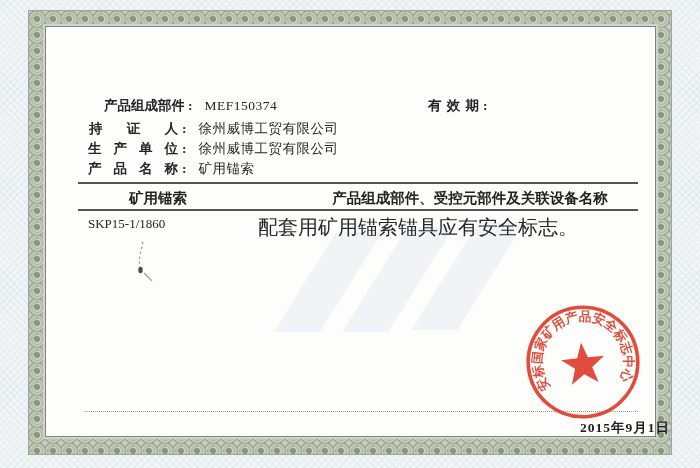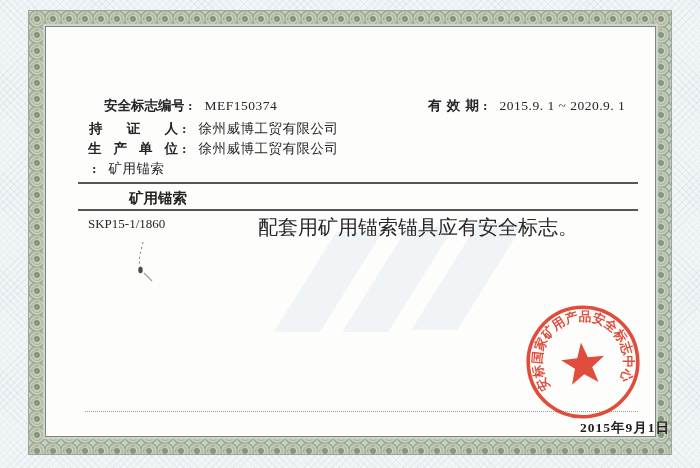--- a/index.html
+++ b/index.html
@@ -69,50 +69,51 @@
   <div class="paper abs"></div>
 
   <div class="wm abs" style="left:265px;top:222px;width:280px;height:120px;">
     <div class="band" style="left:40px;top:10px;width:46px;height:100px;"></div>
     <div class="band" style="left:110px;top:5px;width:46px;height:105px;"></div>
     <div class="band" style="left:180px;top:0;width:46px;height:108px;"></div>
   </div>
 
 
   <div class="abs fieldrow" style="left:104px;top:97px;">
-    <span class="flabel" style="width:80px;">安全标志编号</span>
+    <span class="flabel" style="width:80px;">产品组成部件</span>
     <span class="fcolon">:</span>
     <span class="fvalue">MEF150374</span>
   </div>
 
   <div class="abs fieldrow" style="left:428px;top:97px;">
     <span class="flabel" style="width:51px;">有效期</span>
     <span class="fcolon">:</span>
-    <span class="fvalue">2015.9. 1 ~ 2020.9. 1</span>
   </div>
 
   <div class="abs fieldrow" style="left:89px;top:120px;">
     <span class="flabel" style="width:89px;">持证人</span>
     <span class="fcolon">:</span>
     <span class="fvalue">徐州威博工贸有限公司</span>
   </div>
 
   <div class="abs fieldrow" style="left:88px;top:140px;">
     <span class="flabel" style="width:90px;">生产单位</span>
     <span class="fcolon">:</span>
     <span class="fvalue">徐州威博工贸有限公司</span>
   </div>
 
   <div class="abs fieldrow" style="left:88px;top:160px;">
+    <span class="flabel" style="width:90px;">产品名称</span>
     <span class="fcolon">:</span>
     <span class="fvalue">矿用锚索</span>
   </div>
 
   <div class="abs tline" style="left:78px;top:182px;width:560px;"></div>
   <div class="abs thead" style="left:78px;top:189px;width:160px;">矿用锚索</div>
+  <div class="abs thead" style="left:260px;top:189px;width:420px;">产品组成部件、受控元部件及关联设备名称</div>
   <div class="abs tline" style="left:78px;top:209px;width:560px;"></div>
 
   <div>
     <div class="abs tcell" style="left:88px;top:216px;">SKP15-1/1860</div>
     <div class="abs note" style="left:258px;top:214px;">配套用矿用锚索锚具应有安全标志。</div>
   </div>
 
   <svg class="abs" style="left:128px;top:240px;" width="30" height="45" viewBox="0 0 30 45">
     <path d="M 15 2 C 13 11, 10 20, 12 27" fill="none" stroke="#444" stroke-width="1" stroke-dasharray="2 3" opacity="0.7"></path>
     <ellipse cx="12.5" cy="30" rx="2.2" ry="3.2" fill="#2a2a2a" opacity="0.85"></ellipse>

